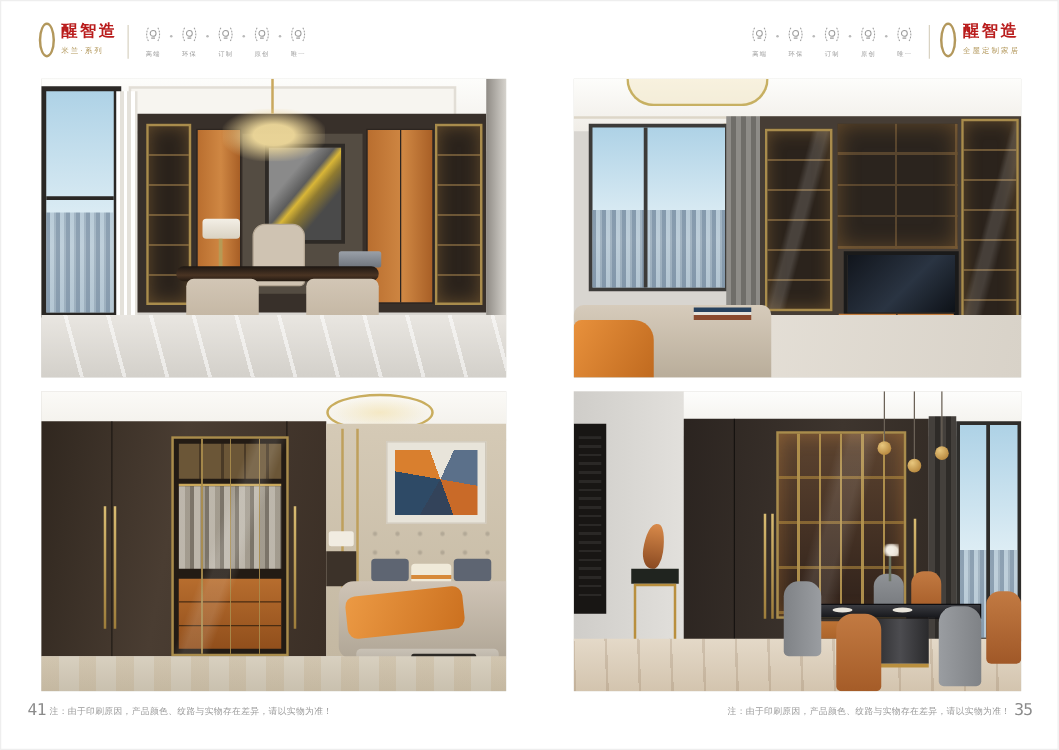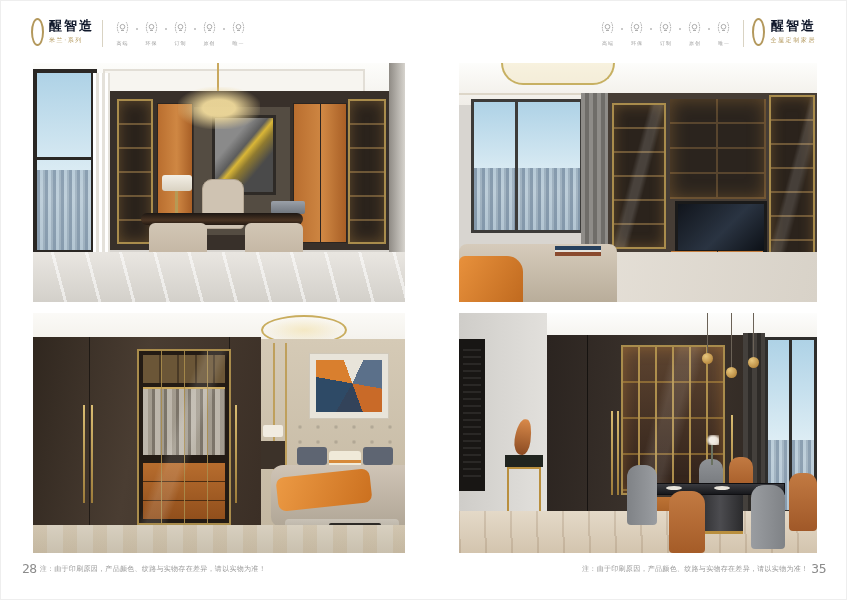--- a/index.html
+++ b/index.html
@@ -4,21 +4,21 @@
 <style>
   html,body{margin:0;padding:0;background:#e8e8e8;font-family:"DejaVu Sans","Liberation Sans",sans-serif;}
   .sheet{position:relative;width:847px;height:600px;background:#ffffff;margin:0 auto;overflow:hidden;border:1px solid #eeeeee;box-sizing:border-box;}
   .a{position:absolute;}
   .ph{position:absolute;overflow:hidden;background:#d8d5d0;}
   
   .hdr{position:absolute;top:17px;display:flex;align-items:flex-start;gap:8px;}
   .logo{display:flex;align-items:center;gap:5px;}
   .omark{width:13px;height:28px;border:2px solid #b3985c;border-radius:50%;box-sizing:border-box;}
   .ltxt{display:flex;flex-direction:column;}
-  .lname{font-size:13px;font-weight:bold;color:#0f172a;letter-spacing:2px;line-height:1.05;text-align:right;}
+  .lname{font-size:13px;font-weight:bold;color:#b91c1c;letter-spacing:2px;line-height:1.05;}
   .ltag{font-size:6px;color:#b3985c;letter-spacing:1.6px;margin-top:3px;white-space:nowrap;}
   .vdiv{width:1px;height:27px;background:#d9d3c3;margin-top:2px;}
   .badges{display:flex;align-items:flex-start;margin-top:2px;}
   .badge{display:flex;flex-direction:column;align-items:center;width:23px;}
   .bdot{width:2px;height:2px;border-radius:50%;background:#b9b9b9;margin:8px 2px 0;}
   .blab{font-size:5px;color:#9c9c9c;margin-top:1px;letter-spacing:1px;white-space:nowrap;}
   
   .foot{position:absolute;bottom:24px;display:flex;align-items:center;gap:3px;}
   .pnum{font-family:"DejaVu Sans Mono","Liberation Mono",monospace;font-size:13px;color:#8b8b8b;letter-spacing:-0.5px;line-height:1;}
   .note{font-size:7px;color:#9a9a9a;letter-spacing:0.3px;}
@@ -315,21 +315,21 @@
       <div class="a" style="left:100px;top:2px;width:16px;height:4px;background:#e9e5dc;border-radius:50%;"></div>
     </div>
     <div class="a" style="left:238px;top:182px;width:46px;height:36px;background:linear-gradient(90deg,#2a2a2c,#4c4c50 50%,#2a2a2c);border-bottom:3px solid #b98f3e;"></div>
     <div class="a" style="left:168px;top:152px;width:30px;height:60px;background:linear-gradient(90deg,#7f8286,#9a9da1);border-radius:12px 12px 4px 4px;"></div>
     <div class="a" style="left:210px;top:178px;width:36px;height:62px;background:linear-gradient(#c27a42,#a55c28);border-radius:13px 13px 4px 4px;"></div>
     <div class="a" style="left:292px;top:172px;width:34px;height:64px;background:linear-gradient(90deg,#9a9da1,#7f8286);border-radius:13px 13px 4px 4px;"></div>
     <div class="a" style="left:330px;top:160px;width:28px;height:58px;background:linear-gradient(#c27a42,#a05828);border-radius:11px 11px 4px 4px;"></div>
   </div>
 
   <div class="foot" style="left:21px;">
-    <span class="pnum">28</span>
+    <span class="pnum">41</span>
     <span class="note">注：由于印刷原因，产品颜色、纹路与实物存在差异，请以实物为准！</span>
   </div>
   <div class="foot" style="right:20px;">
     <span class="note">注：由于印刷原因，产品颜色、纹路与实物存在差异，请以实物为准！</span>
     <span class="pnum">35</span>
   </div>
 
 </div>
 
 </body></html>

